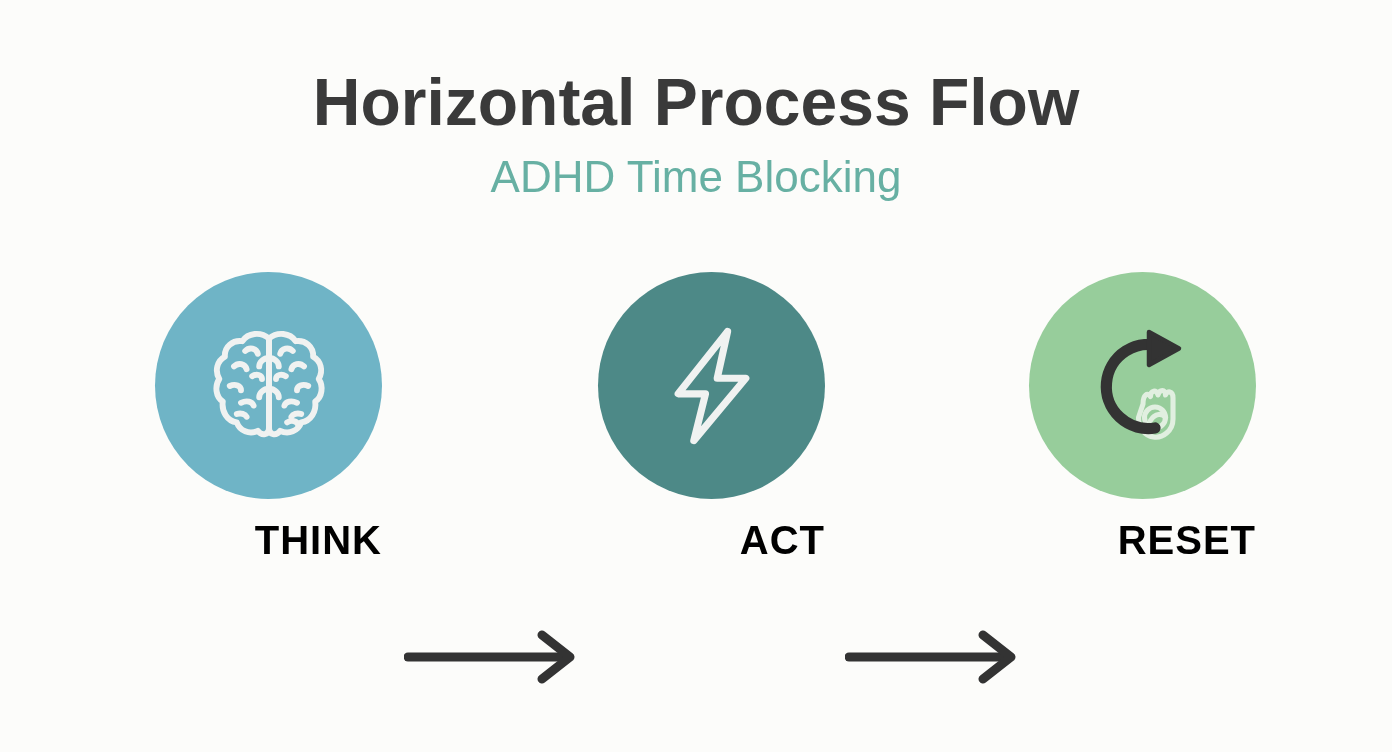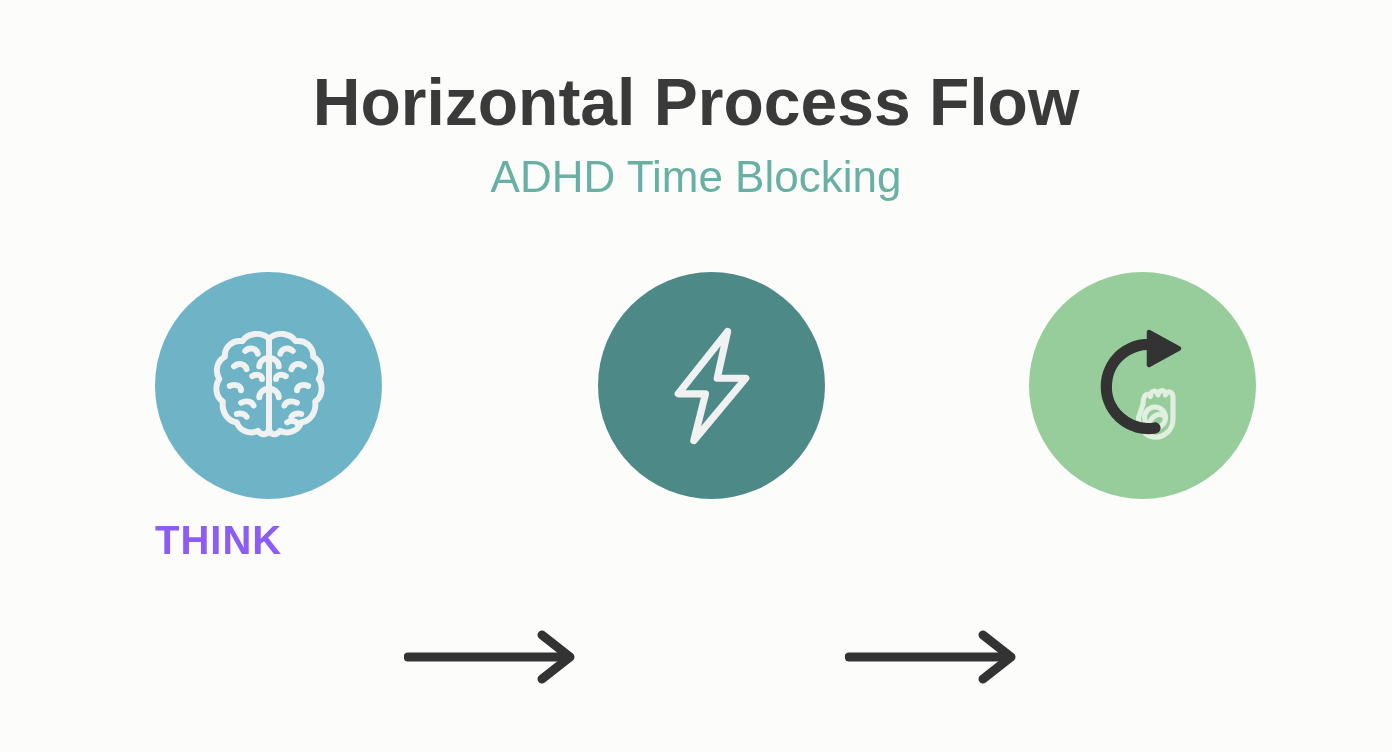--- a/index.html
+++ b/index.html
@@ -77,24 +77,24 @@
   .circle-act   { background: #4d8987; }
   .circle-reset { background: #97cd9b; }
 
   .circle svg { display: block; }
 
   
   .label {
     position: absolute;
     top: 518px;
     width: 227px;
-    text-align: left;
+    text-align: right;
     font-size: 40px;
     font-weight: bold;
-    color: #8b5cf6;
+    color: #000000;
     letter-spacing: 1px;
     font-family: "Liberation Sans", sans-serif;
   }
   .label-1 { left: 155px; }
   .label-2 { left: 598px; }
   .label-3 { left: 1029px; }
 
   
   .arrow {
     position: absolute;
@@ -212,14 +212,16 @@
                      A28 28 0 1 0 58 78" fill="none" stroke="#333333" stroke-width="7.5" stroke-linecap="round"></path>
             <path d="M54 14 L74 25 L54 36 Z" fill="#333333" stroke="#333333" stroke-width="3" stroke-linejoin="round"></path>
           </g>
         </svg>
       </div>
     </div>
 
   </div>
 
   <div class="label label-1">THINK</div>
+  <div class="label label-2">ACT</div>
+  <div class="label label-3">RESET</div>
 
 </div>
 
 </body></html>

